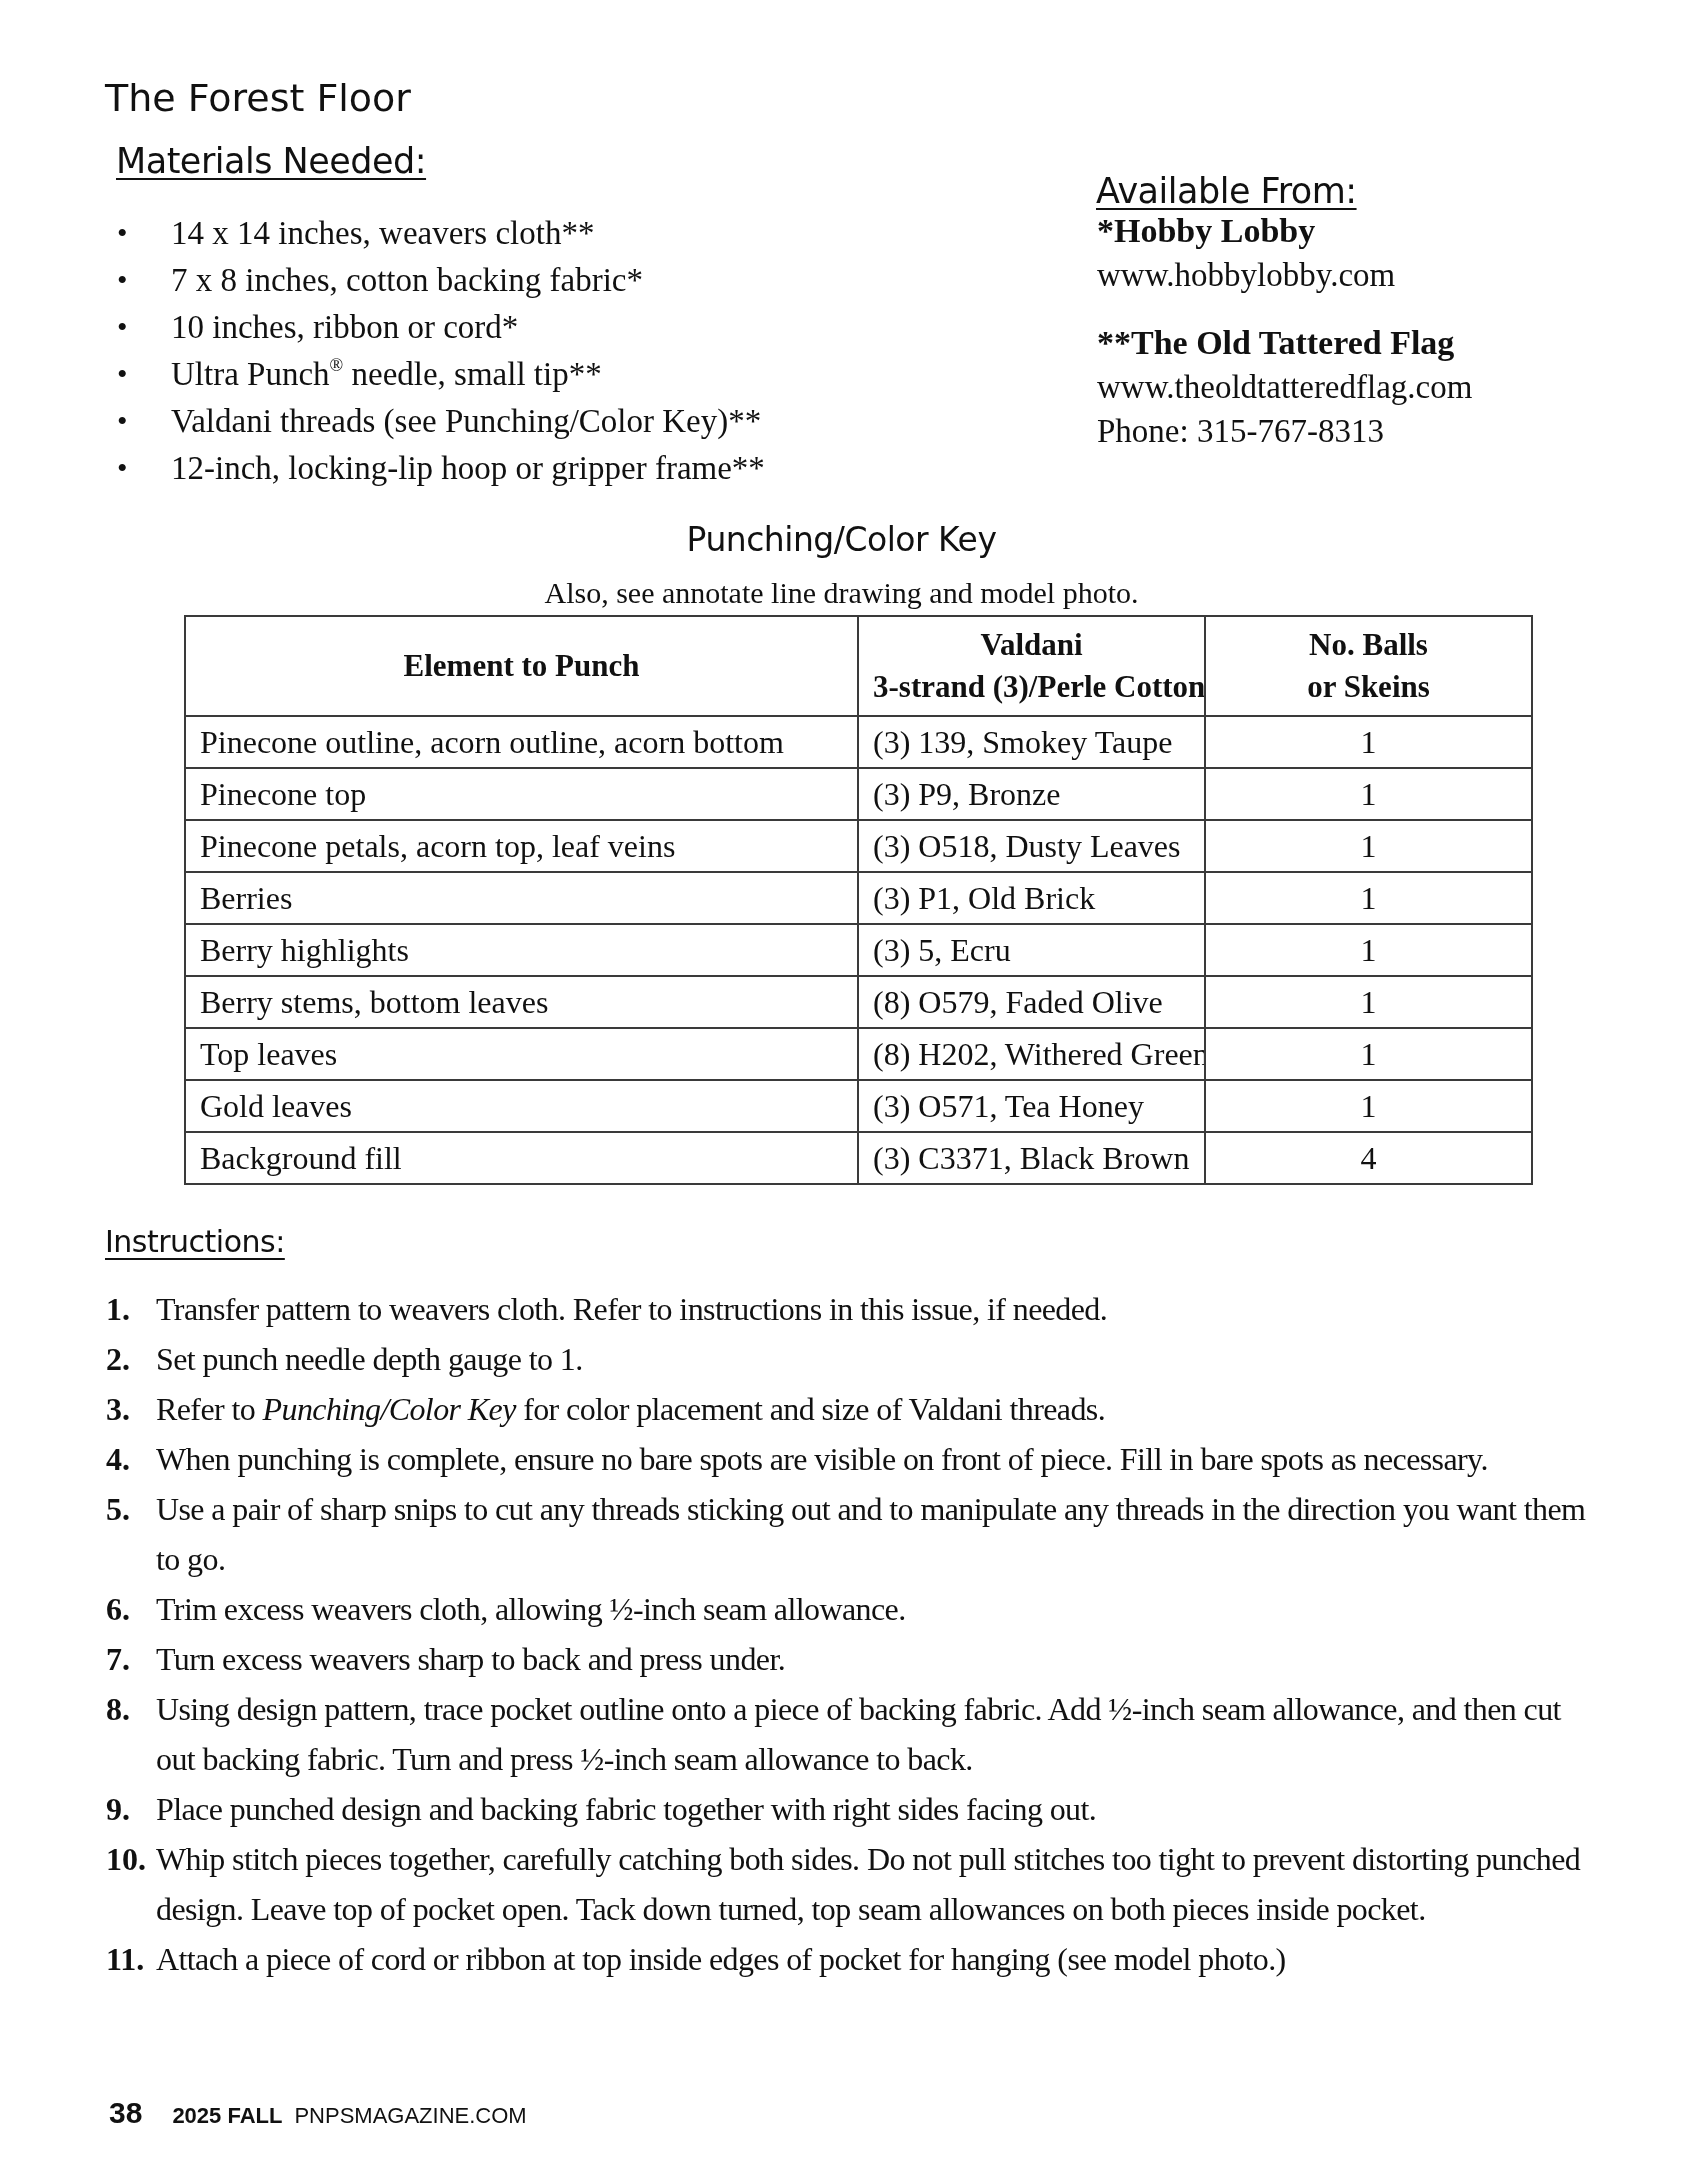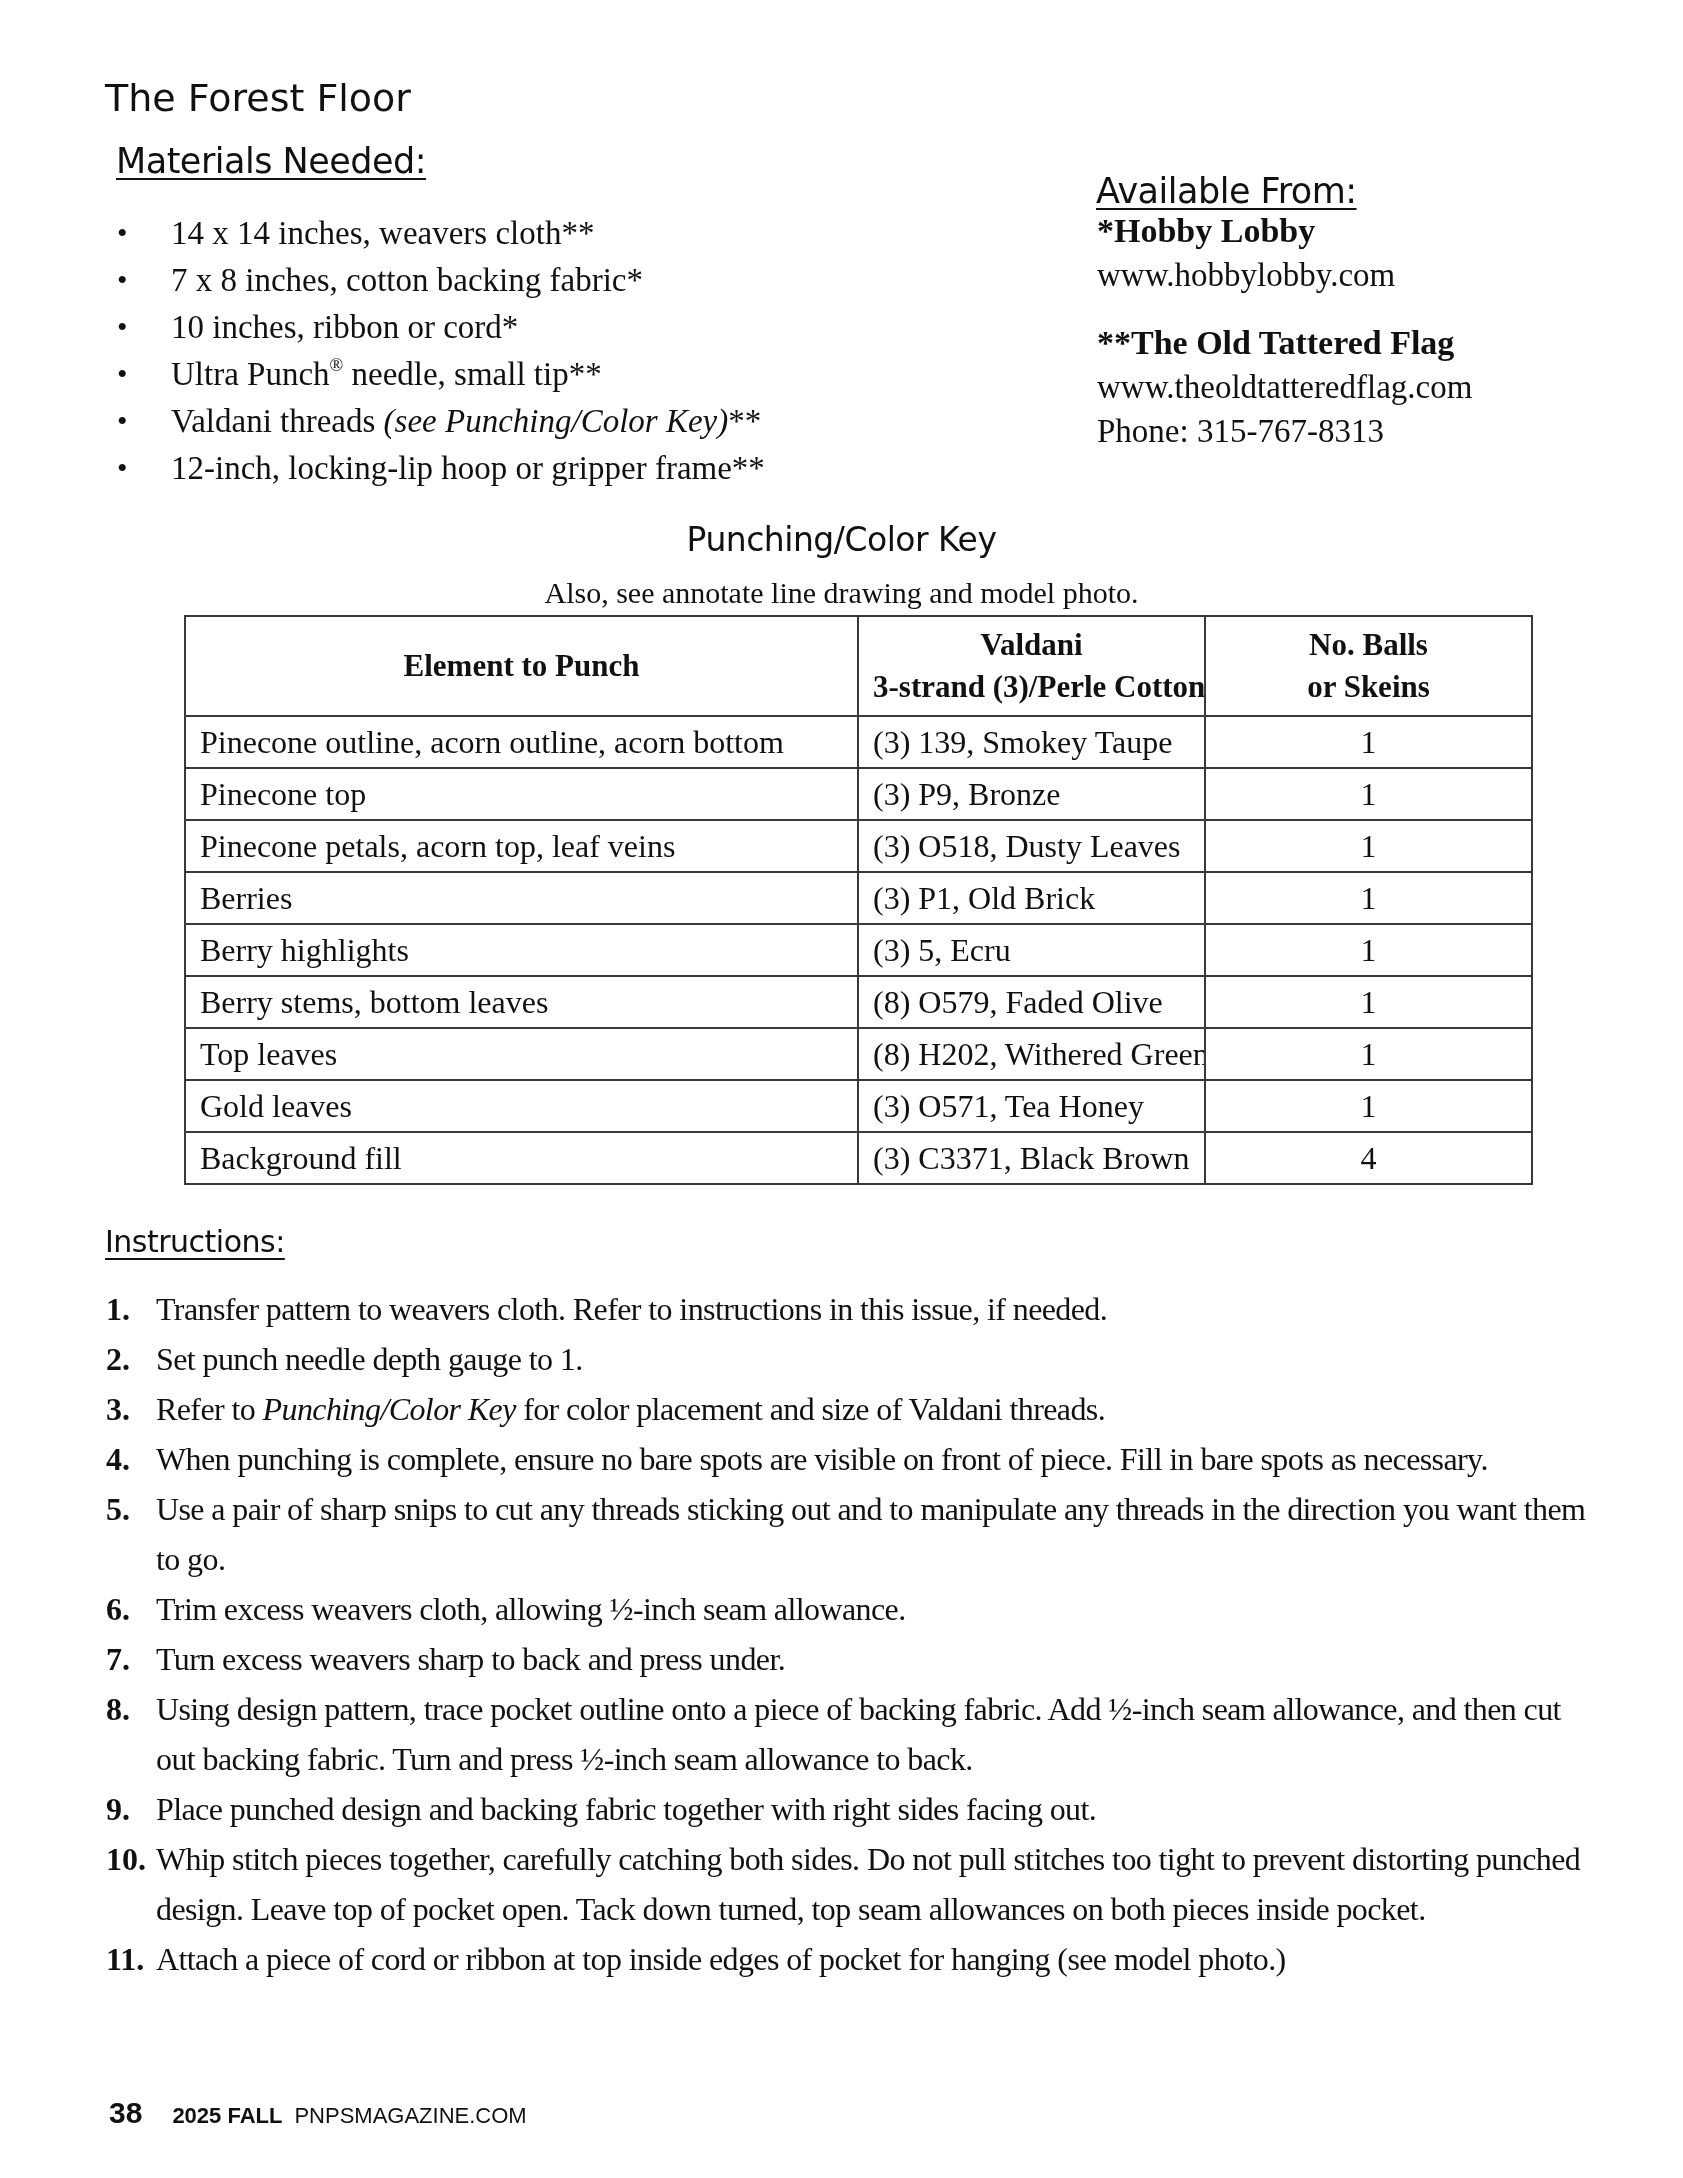--- a/index.html
+++ b/index.html
@@ -20,21 +20,21 @@
     #title { left: 105px; top: 73px; font-size: 38px; line-height: 51px; letter-spacing: 0px; }
 
     
     #materials-heading { left: 116px; top: 137px; font-size: 35px; line-height: 48px;
       text-decoration: underline; text-decoration-thickness: 2px; text-underline-offset: 5px; }
 
     #materials-list { left: 117px; top: 211px; margin: 0; padding: 0; list-style: none; }
     #materials-list li { position: relative; height: 47px; font-size: 33px; line-height: 44px; padding-left: 54px; white-space: nowrap; }
     #materials-list li .bullet { position: absolute; left: 0; top: 0; font-size: 30px; }
     #materials-list sup { font-size: 18px; vertical-align: 14px; line-height: 0; }
-    #materials-list .it { font-style: italic; }
+    #materials-list .it { }
 
     
     #available-heading { left: 1096px; top: 147px; font-size: 35px; line-height: 48px;
       text-decoration: underline; text-decoration-thickness: 2px; text-underline-offset: 5px; margin-top: 20px; }
     .vendor-name { font-weight: bold; font-size: 34px; line-height: 44px; }
     .vendor-line { font-size: 33px; line-height: 44px; }
     #vendor-1 { left: 1097px; top: 209px; }
     #vendor-2 { left: 1097px; top: 321px; }
 
     

